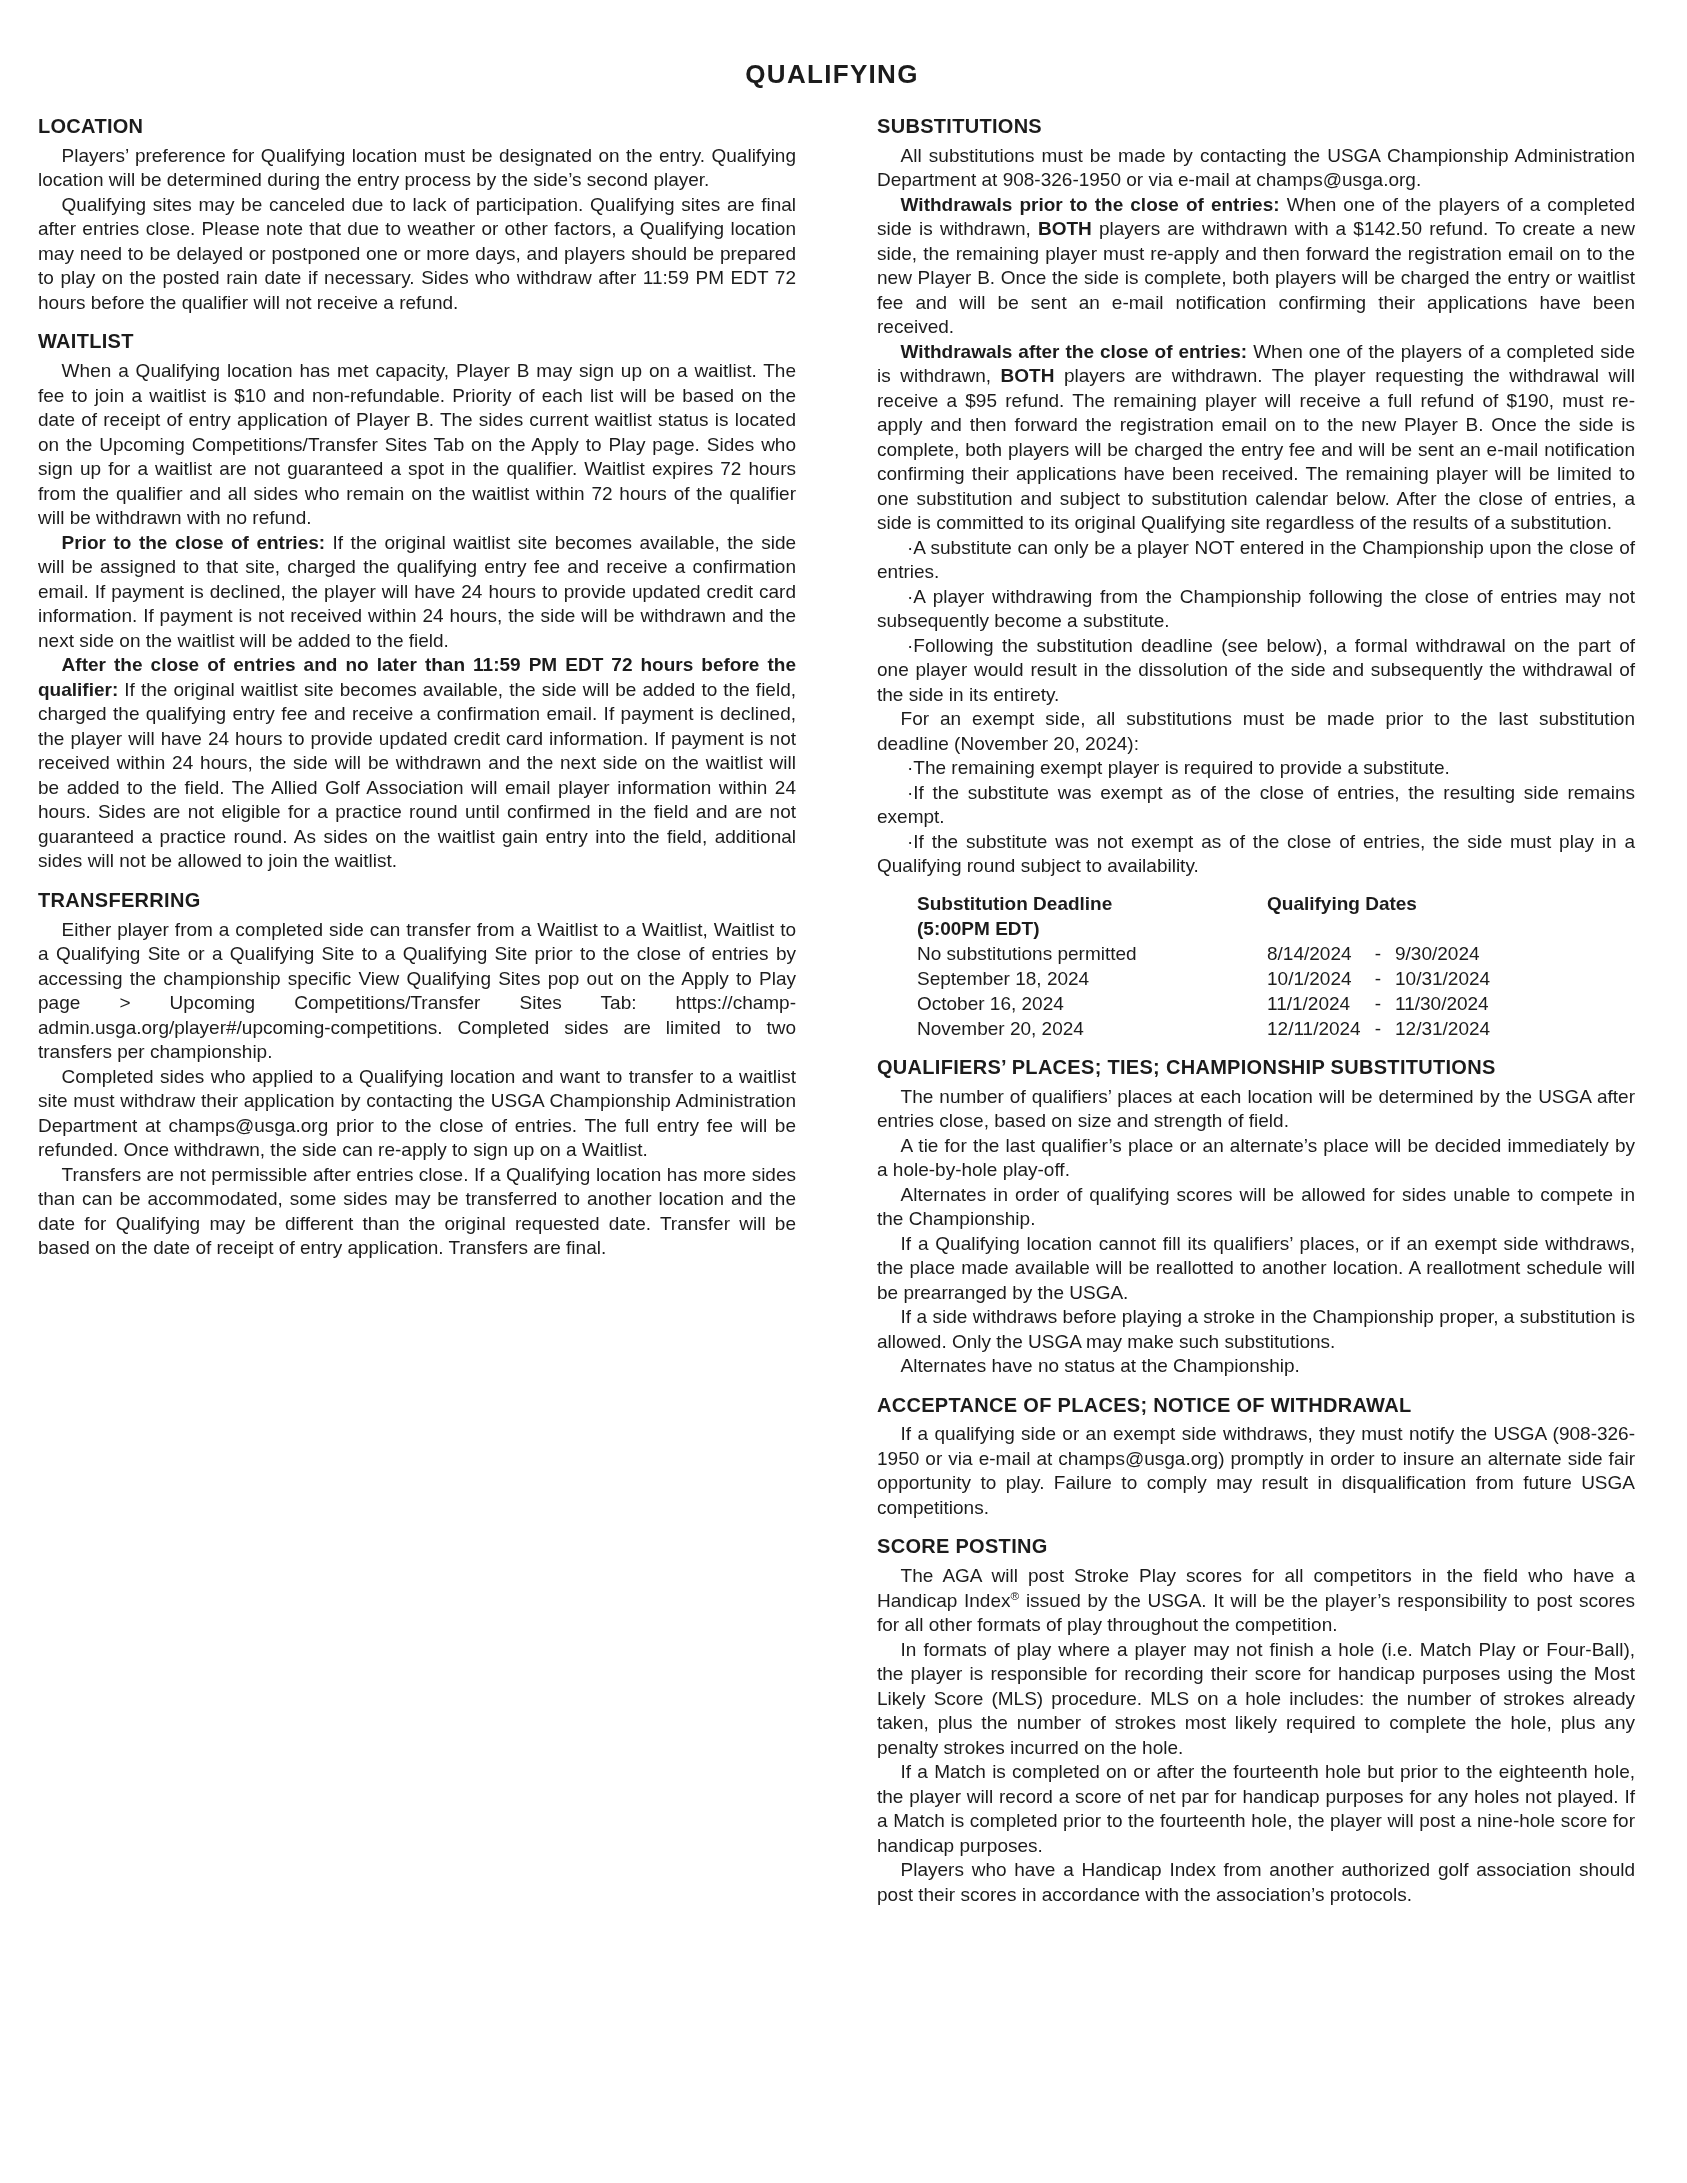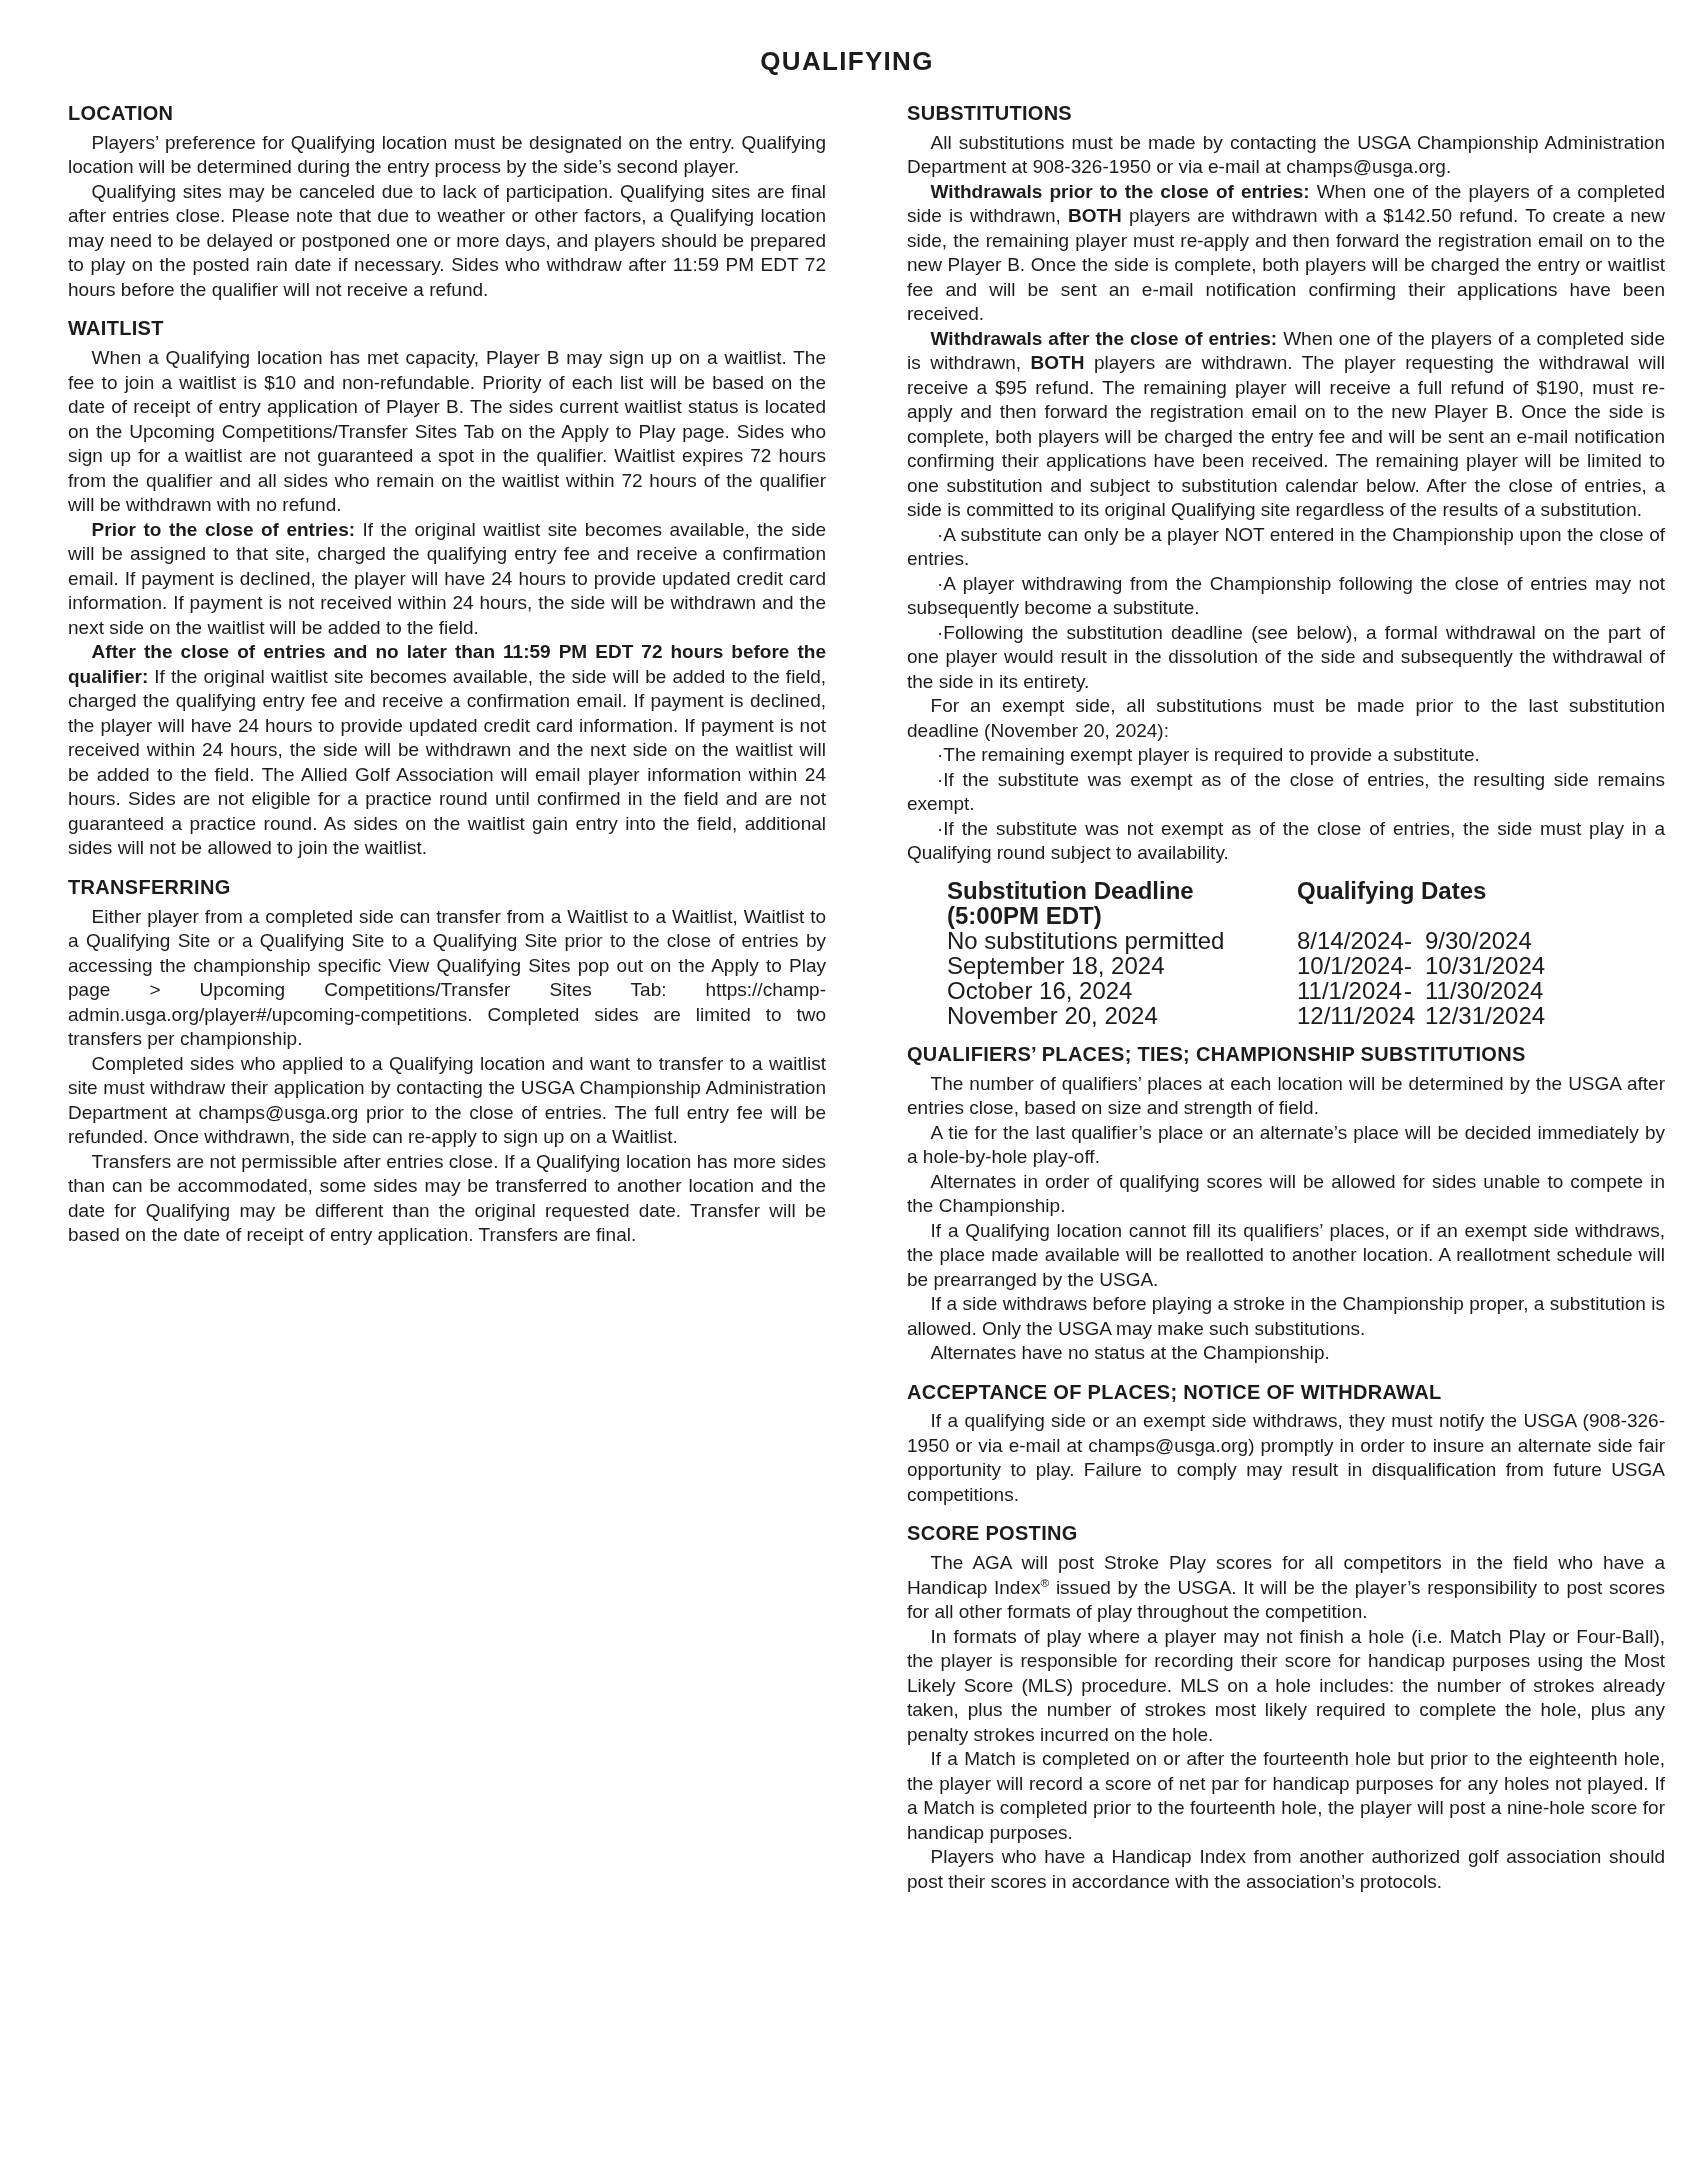--- a/index.html
+++ b/index.html
@@ -11,21 +11,22 @@
     width: 1687px;
     height: 2183px;
     overflow: hidden;
     color: #1c1c1c;
     font-family: "Liberation Sans", sans-serif;
   }
   .page {
     box-sizing: border-box;
     width: 1687px;
     height: 1857px;
-    padding: 46px 61px 0 68px;
+    padding: 46px 61px 0 38px;
+    margin-top: 13px;
   }
   .doc-title {
     margin: 0 0 25px 0;
     text-align: center;
     font-size: 26px;
     font-weight: bold;
     letter-spacing: 1.3px;
   }
   .columns {
     display: flex;
@@ -49,21 +50,21 @@
     line-height: 24.5px;
     text-align: justify;
     text-indent: 23.6px;
     hyphens: auto;
   }
   .bullet { text-indent: 30px; }
   strong { font-weight: bold; }
   sup { font-size: 0.62em; line-height: 0; }
   .sub-table {
     margin: 11.8px 0 10px 40px;
-    font-size: 24px;
+    font-size: 19px;
     line-height: 25px;
   }
   .trow {
     display: grid;
     grid-template-columns: 350px 94px 34px 1fr;
   }
   .tc { display: block; }
   .th { font-weight: bold; }
   .tspan { grid-column: 2 / 5; }
   .dash { text-align: center; }

